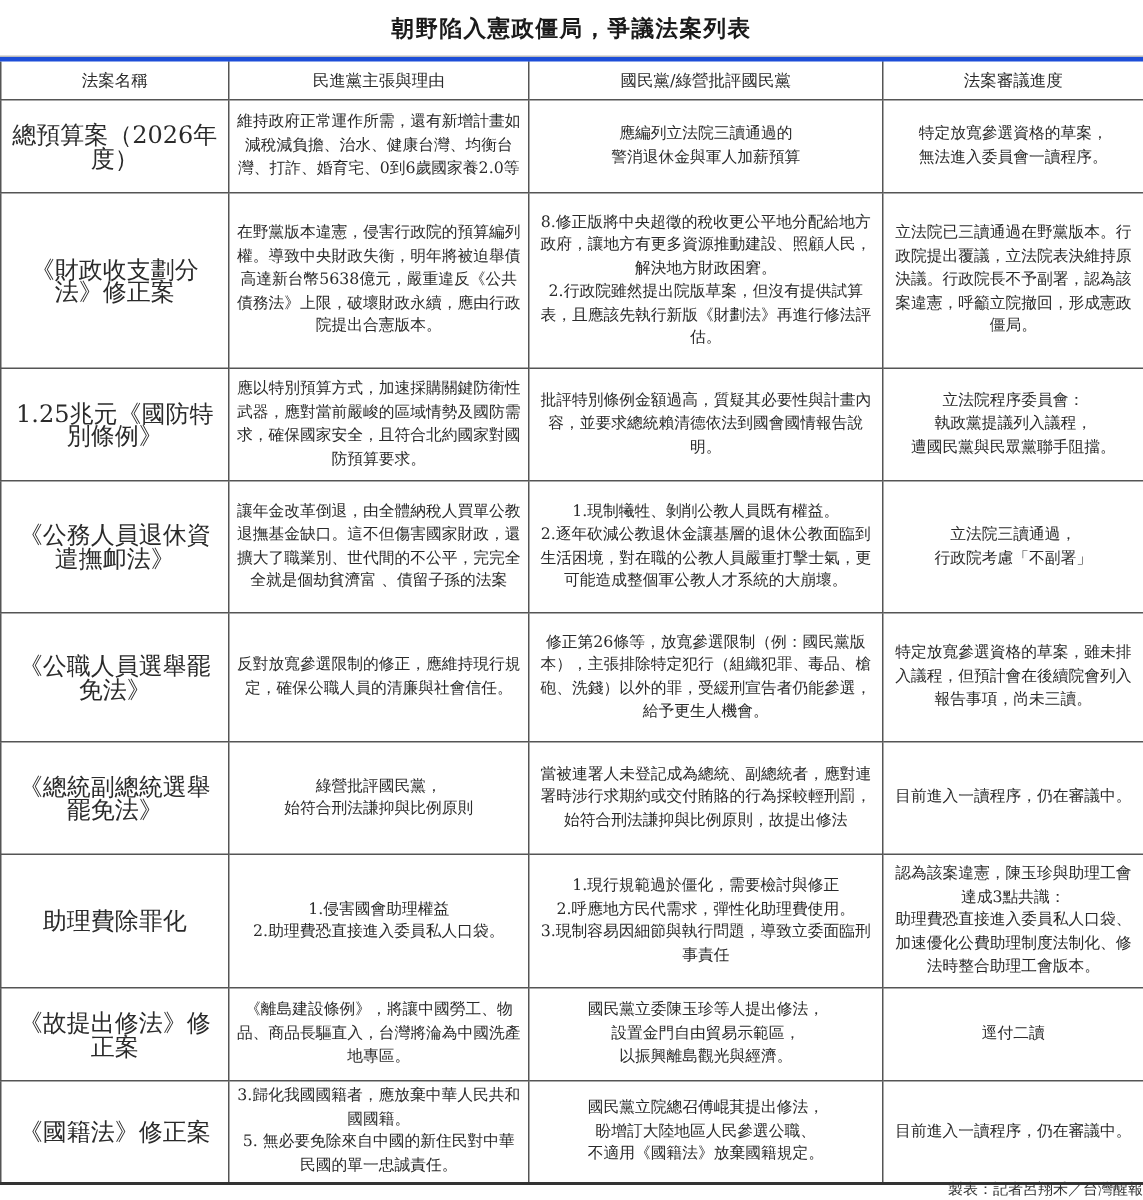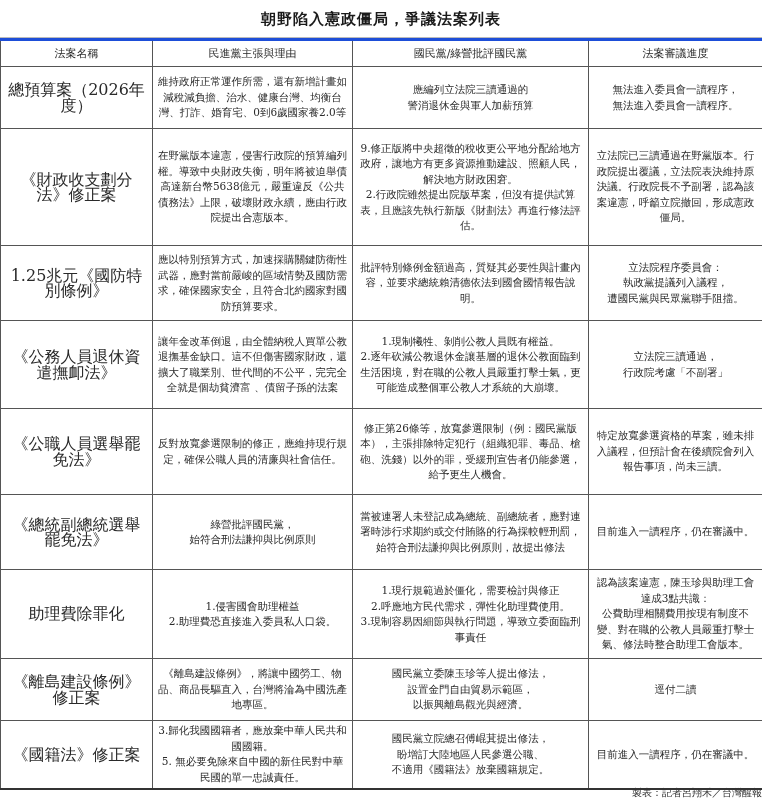--- a/index.html
+++ b/index.html
@@ -46,31 +46,31 @@
       <tr style="height: 62px;">
         <td class="name">總預算案（2026年度）</td>
         <td>
           <span class="line">維持政府正常運作所需，還有新增計畫如減稅減負擔、治水、健康台灣、均衡台灣、打詐、婚育宅、0到6歲國家養2.0等</span>
         </td>
         <td>
           <span class="line">應編列立法院三讀通過的</span>
           <span class="line">警消退休金與軍人加薪預算</span>
         </td>
         <td>
-          <span class="line">無法進入委員會一讀程序，</span>
+          <span class="line">特定放寬參選資格的草案，</span>
           <span class="line">無法進入委員會一讀程序。</span>
         </td>
       </tr>
       <tr style="height: 117px;">
         <td class="name">《財政收支劃分法》修正案</td>
         <td>
           <span class="line">在野黨版本違憲，侵害行政院的預算編列權。導致中央財政失衡，明年將被迫舉債高達新台幣5638億元，嚴重違反《公共債務法》上限，破壞財政永續，應由行政院提出合憲版本。</span>
         </td>
         <td>
-          <span class="line">9.修正版將中央超徵的稅收更公平地分配給地方政府，讓地方有更多資源推動建設、照顧人民，解決地方財政困窘。</span>
+          <span class="line">8.修正版將中央超徵的稅收更公平地分配給地方政府，讓地方有更多資源推動建設、照顧人民，解決地方財政困窘。</span>
           <span class="line">2.行政院雖然提出院版草案，但沒有提供試算表，且應該先執行新版《財劃法》再進行修法評估。</span>
         </td>
         <td>
           <span class="line">立法院已三讀通過在野黨版本。行政院提出覆議，立法院表決維持原決議。行政院長不予副署，認為該案違憲，呼籲立院撤回，形成憲政僵局。</span>
         </td>
       </tr>
       <tr style="height: 75px;">
         <td class="name">1.25兆元《國防特別條例》</td>
         <td>
           <span class="line">應以特別預算方式，加速採購關鍵防衛性武器，應對當前嚴峻的區域情勢及國防需求，確保國家安全，且符合北約國家對國防預算要求。</span>
@@ -129,25 +129,25 @@
           <span class="line">1.侵害國會助理權益</span>
           <span class="line">2.助理費恐直接進入委員私人口袋。</span>
         </td>
         <td>
           <span class="line">1.現行規範過於僵化，需要檢討與修正</span>
           <span class="line">2.呼應地方民代需求，彈性化助理費使用。</span>
           <span class="line">3.現制容易因細節與執行問題，導致立委面臨刑事責任</span>
         </td>
         <td>
           <span class="line">認為該案違憲，陳玉珍與助理工會達成3點共識：</span>
-          <span class="line">公費助理相關費用按現有制度不變、對在職的公教人員嚴重打擊士氣、修法時整合助理工會版本。</span>
+          <span class="line">助理費恐直接進入委員私人口袋、加速優化公費助理制度法制化、修法時整合助理工會版本。</span>
         </td>
       </tr>
       <tr style="height: 62px;">
-        <td class="name">《離島建設條例》修正案</td>
+        <td class="name">《故提出修法》修正案</td>
         <td>
           <span class="line">《離島建設條例》，將讓中國勞工、物品、商品長驅直入，台灣將淪為中國洗產地專區。</span>
         </td>
         <td>
           <span class="line">國民黨立委陳玉珍等人提出修法，</span>
           <span class="line">設置金門自由貿易示範區，</span>
           <span class="line">以振興離島觀光與經濟。</span>
         </td>
         <td>
           <span class="line">逕付二讀</span>

